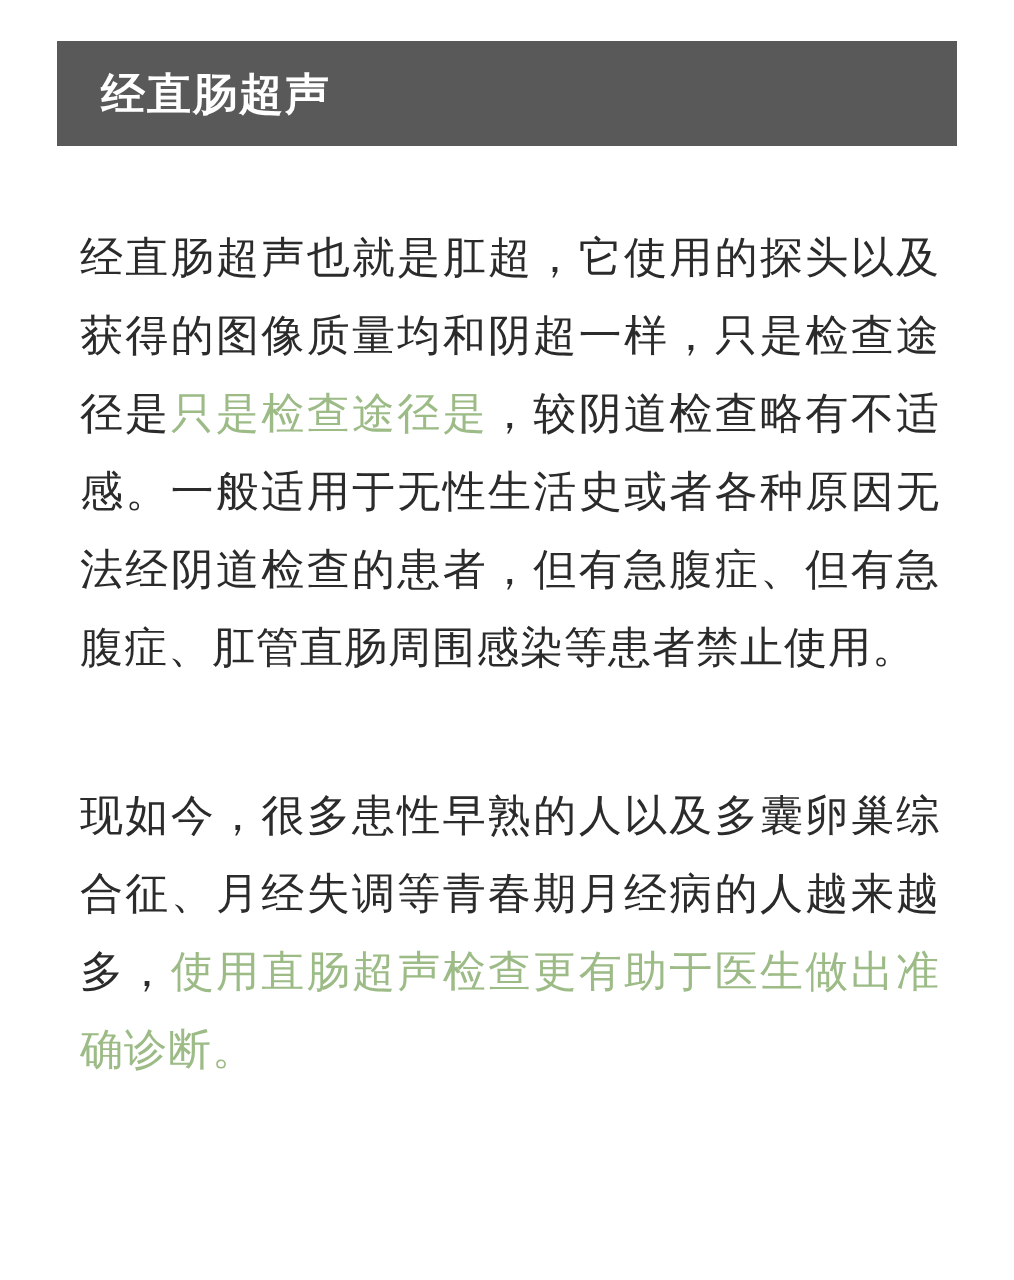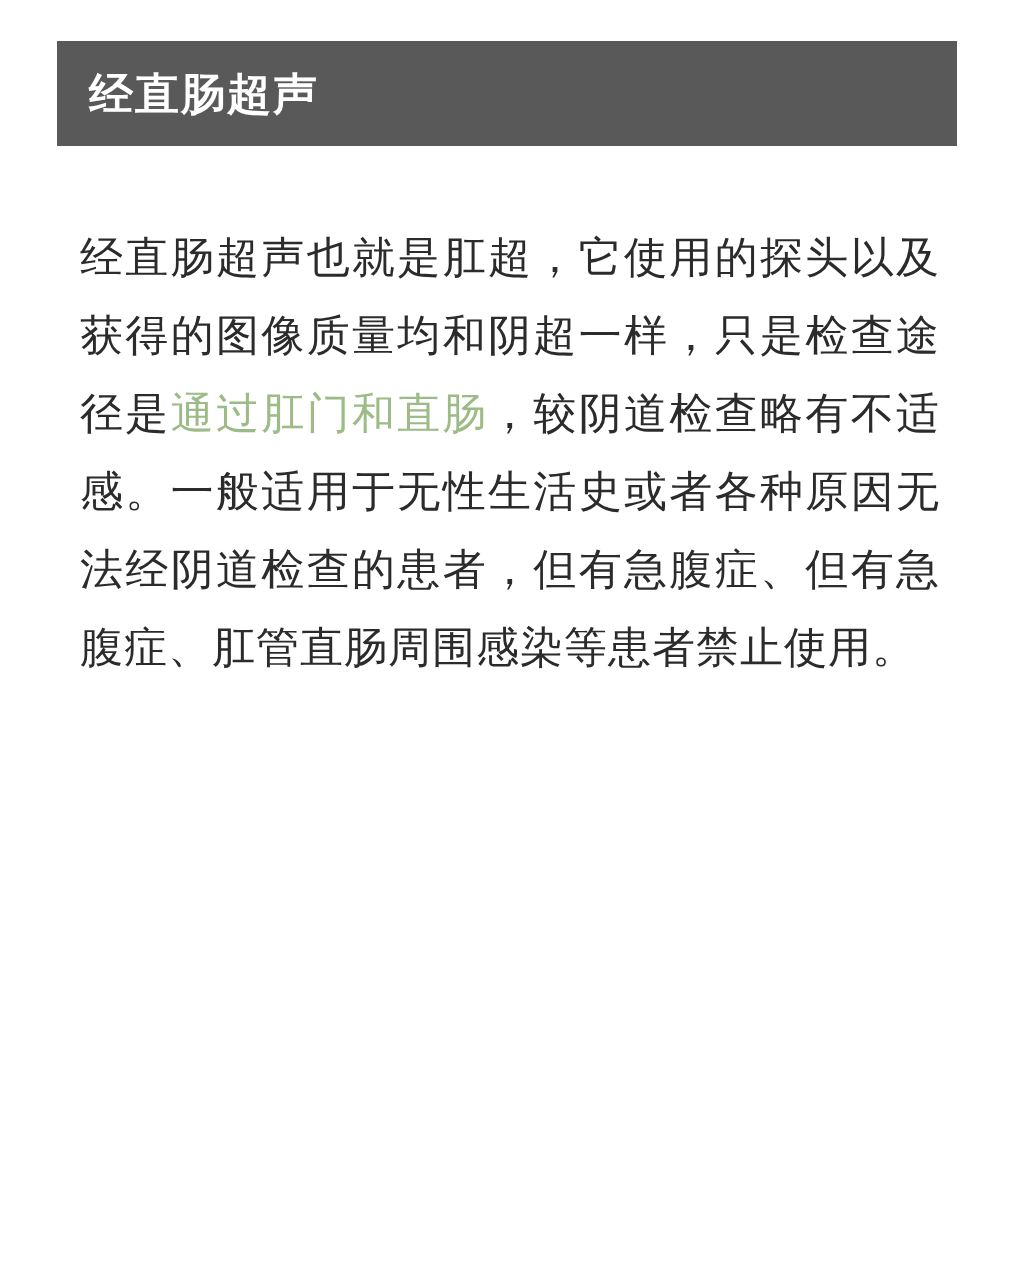--- a/index.html
+++ b/index.html
@@ -27,21 +27,21 @@
     height: 105px;
     background: #595959;
     display: flex;
     align-items: center;
   }
   .header-title {
     color: #ffffff;
     font-size: 44px;
     font-weight: bold;
     letter-spacing: 2px;
-    margin-left: 32px;
+    margin-left: 44px;
     line-height: 1;
   }
   .content {
     position: absolute;
     left: 80px;
     top: 218px;
     width: 860px;
   }
   .para {
     font-size: 43px;
@@ -63,17 +63,20 @@
 <body>
 
 <div class="page">
 
   <div class="header-bar">
     <div class="header-title">经直肠超声</div>
   </div>
 
   <div class="content">
     <p class="para">
-      <span>经直肠超声也就是肛超，它使用的探头以及获得的图像质量均和阴超一样，只是检查途径是</span><span class="hl">通过肛门和直肠</span><span>，较阴道检查略有不适感。一般适用于无性生活史或者各种原因无法经阴道检查的患者，但有急腹症、但有急腹症、肛管直肠周围感染等患者禁止使用。</span>
+      <span>经直肠超声也就是肛超，它使用的探头以及获得的图像质量均和阴超一样，只是检查途径是</span><span class="hl">只是检查途径是</span><span>，较阴道检查略有不适感。一般适用于无性生活史或者各种原因无法经阴道检查的患者，但有急腹症、但有急腹症、肛管直肠周围感染等患者禁止使用。</span>
+    </p>
+    <p class="para">
+      <span>现如今，很多患性早熟的人以及多囊卵巢综合征、月经失调等青春期月经病的人越来越多，</span><span class="hl">使用直肠超声检查更有助于医生做出准确诊断。</span>
     </p>
   </div>
 
 </div>
 
 </body></html>

